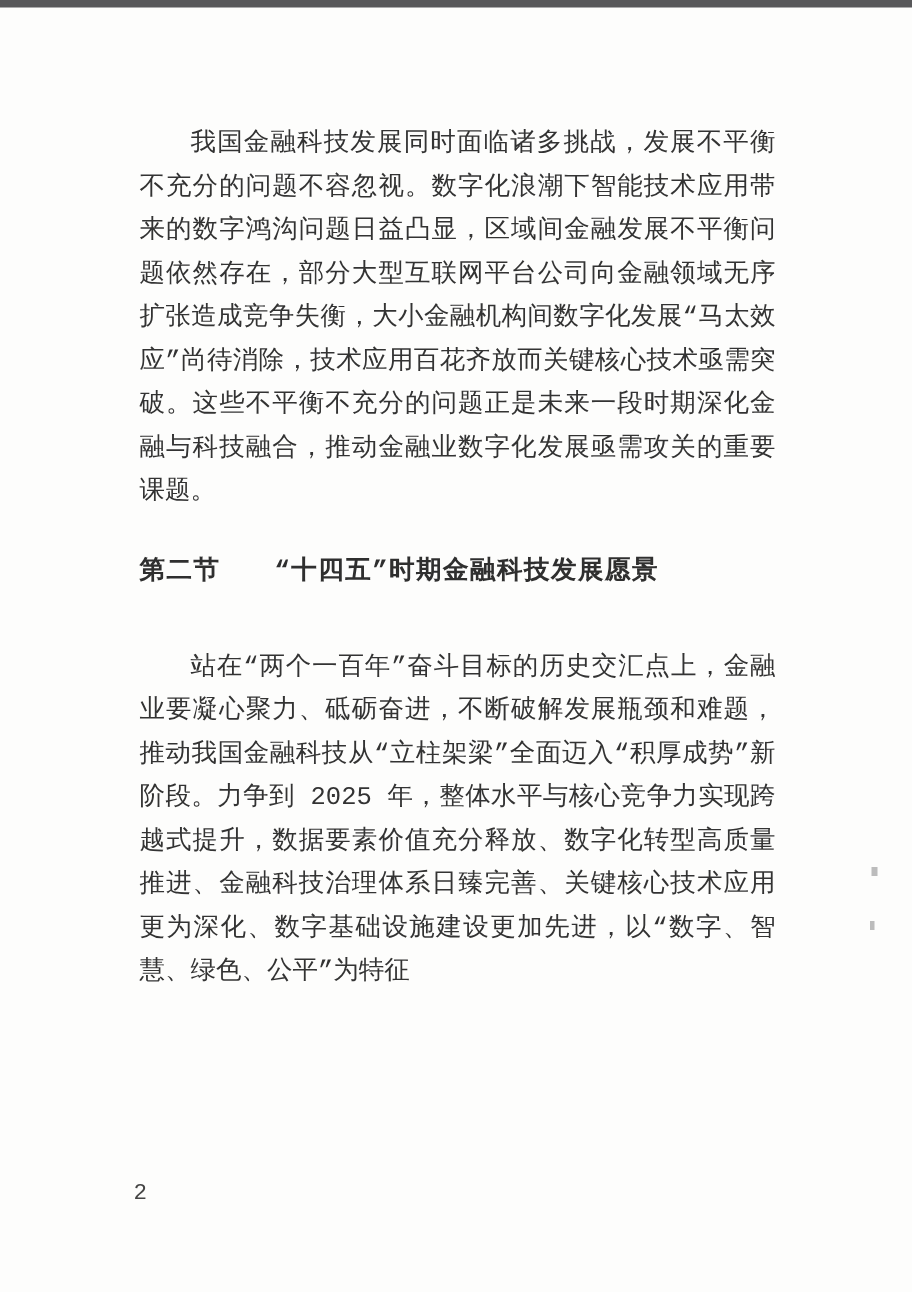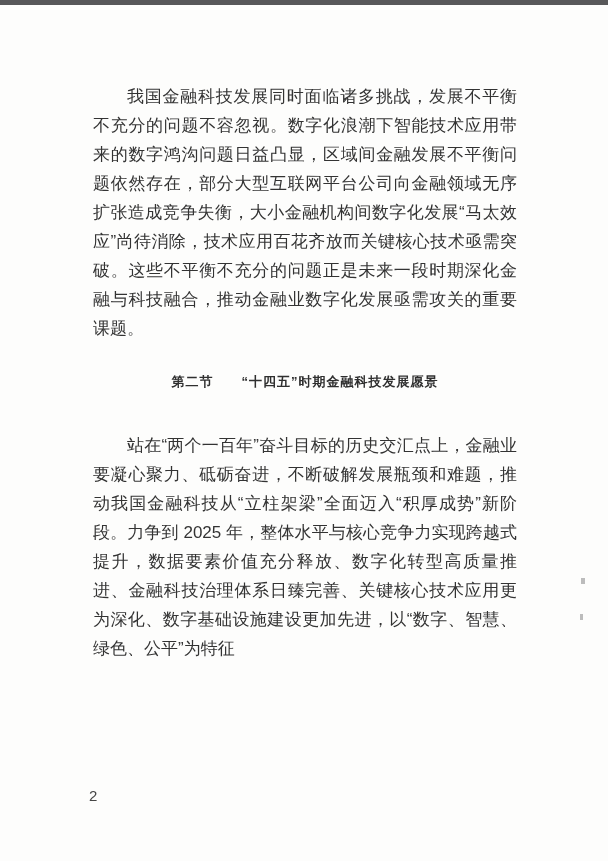--- a/index.html
+++ b/index.html
@@ -6,21 +6,21 @@
     margin: 0;
     padding: 0;
     background: #ffffff;
   }
   .page {
     position: relative;
     width: 608px;
     height: 861px;
     background: #fdfdfc;
     overflow: hidden;
-    font-family: Liberation Sans, sans-serif;
+    font-family: Liberation Mono, monospace;
   }
   .scan-bar-top {
     position: absolute;
     top: 0;
     left: 0;
     width: 608px;
     height: 5px;
     background: #58585a;
   }
   .body-text {
@@ -34,23 +34,22 @@
     font-size: 17px;
     line-height: 29px;
     text-align: justify;
     text-justify: inter-ideograph;
     text-indent: 2em;
     color: #333333;
     word-break: break-all;
   }
   .section-heading {
     margin: 24px 0 35px 0;
-    font-size: 13px;
+    font-size: 17px;
     line-height: 29px;
-    text-align: center;
     font-weight: 600;
     letter-spacing: 1px;
     color: #2f2f2f;
     font-style: normal;
   }
   .page-number {
     position: absolute;
     left: 89px;
     top: 786px;
     font-size: 15px;

